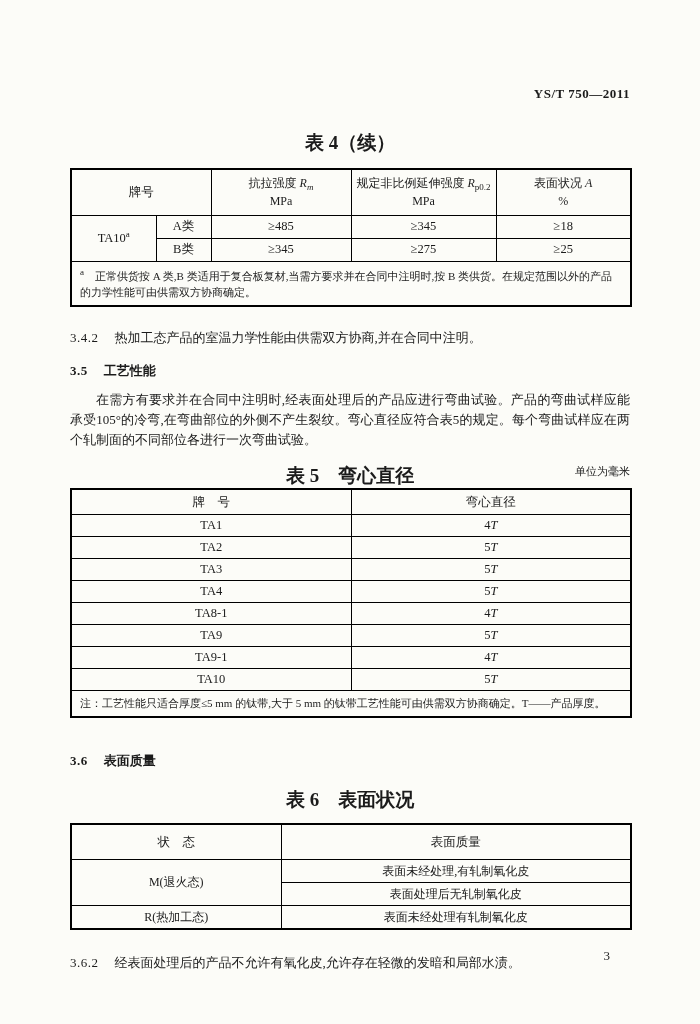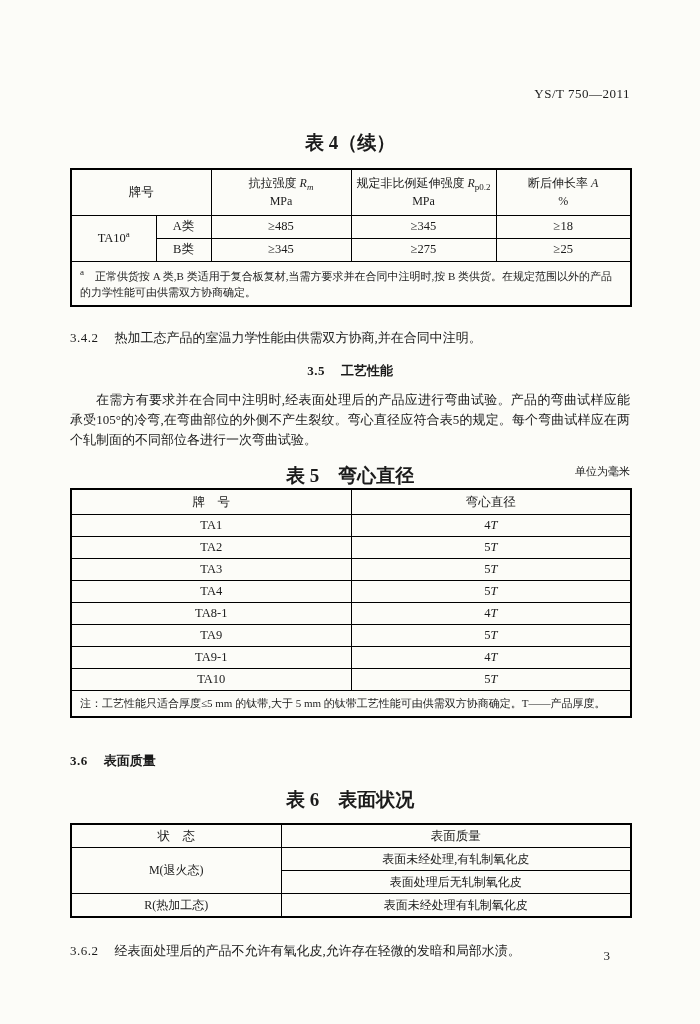--- a/index.html
+++ b/index.html
@@ -7,21 +7,21 @@
   .page {
     width: 700px; height: 1024px;
     margin: 0 auto;
     background: #fcfcf8;
     position: relative;
     font-family: "Liberation Serif", "DejaVu Serif", serif;
     color: #1b1b1b;
     overflow: hidden;
   }
   .content { position: absolute; left: 70px; top: 0; width: 560px; }
-  .doc-num { margin-top: 86px; text-align: right; font-size: 13px; font-weight: normal; letter-spacing: .5px; }
+  .doc-num { margin-top: 86px; text-align: right; font-size: 13px; font-weight: bold; letter-spacing: .5px; }
 
   .tcaption { text-align: center; font-weight: bold; font-size: 19px; }
   .cap4 { margin-top: 28px; margin-bottom: 12px; }
   .cap6 { margin-top: 18px; margin-bottom: 10px; }
 
   table.tbl { width: 100%; border-collapse: collapse; border: 2px solid #000; table-layout: fixed; padding-left: 12px; }
   .tbl th, .tbl td {
     border: 1px solid #000;
     text-align: center; vertical-align: middle;
     padding: 2px 4px;
@@ -39,36 +39,36 @@
     padding: 4px 8px !important;
     height: auto !important;
   }
   sup, sub { font-size: 9px; }
   .sym { font-style: italic; }
 
   .clause { margin: 0; font-size: 13px; line-height: 17px; }
   .cnum { margin-right: 16px; letter-spacing: .5px; }
   .bold { font-weight: bold; }
   .c342 { margin-top: 22px; }
-  .c35  { margin-top: 16px; text-align: center; }
+  .c35  { margin-top: 16px; }
   .c36  { margin-top: 34px; }
   .c361 { margin-top: 15px; }
   .c362 { margin-top: 24px; }
   .para {
     margin: 11px 0 0 0;
     font-size: 13px; line-height: 20px;
     text-indent: 2em; text-align: justify;
   }
 
   .cap-row { position: relative; margin-top: 13px; margin-bottom: 8px; text-align: center; height: 17px; }
   .unit-note { position: absolute; right: 0; bottom: 1px; font-size: 11px; font-weight: normal; }
 
   .t5 th { height: 25px; }
   .t5 td { height: 22px; }
-  .t6 th { height: 24px; }
+  .t6 th { height: 36px; }
   .t6 td { height: 23px; font-size: 12px; }
 
   .page-num { position: absolute; right: 90px; bottom: 60px; font-size: 13px; }
 </style>
 </head>
 <body>
 
 <div class="page">
   <div class="content">
 
@@ -89,21 +89,21 @@
           <th colspan="2">牌号</th>
           <th>
             <div class="l1"><span>抗拉强度</span> <span class="sym">R</span><sub class="sym">m</sub></div>
             <div class="l2">MPa</div>
           </th>
           <th>
             <div class="l1"><span>规定非比例延伸强度</span> <span class="sym">R</span><sub>p0.2</sub></div>
             <div class="l2">MPa</div>
           </th>
           <th>
-            <div class="l1"><span>断后伸长率</span> <span class="sym">A</span><sub></sub></div>
+            <div class="l1"><span>表面状况</span> <span class="sym">A</span><sub></sub></div>
             <div class="l2">%</div>
           </th>
         </tr>
         <tr>
           <td rowspan="2"><span>TA10</span><sup>a</sup></td>
           <td>A类</td>
           <td>≥485</td>
           <td>≥345</td>
           <td>≥18</td>
         </tr>

